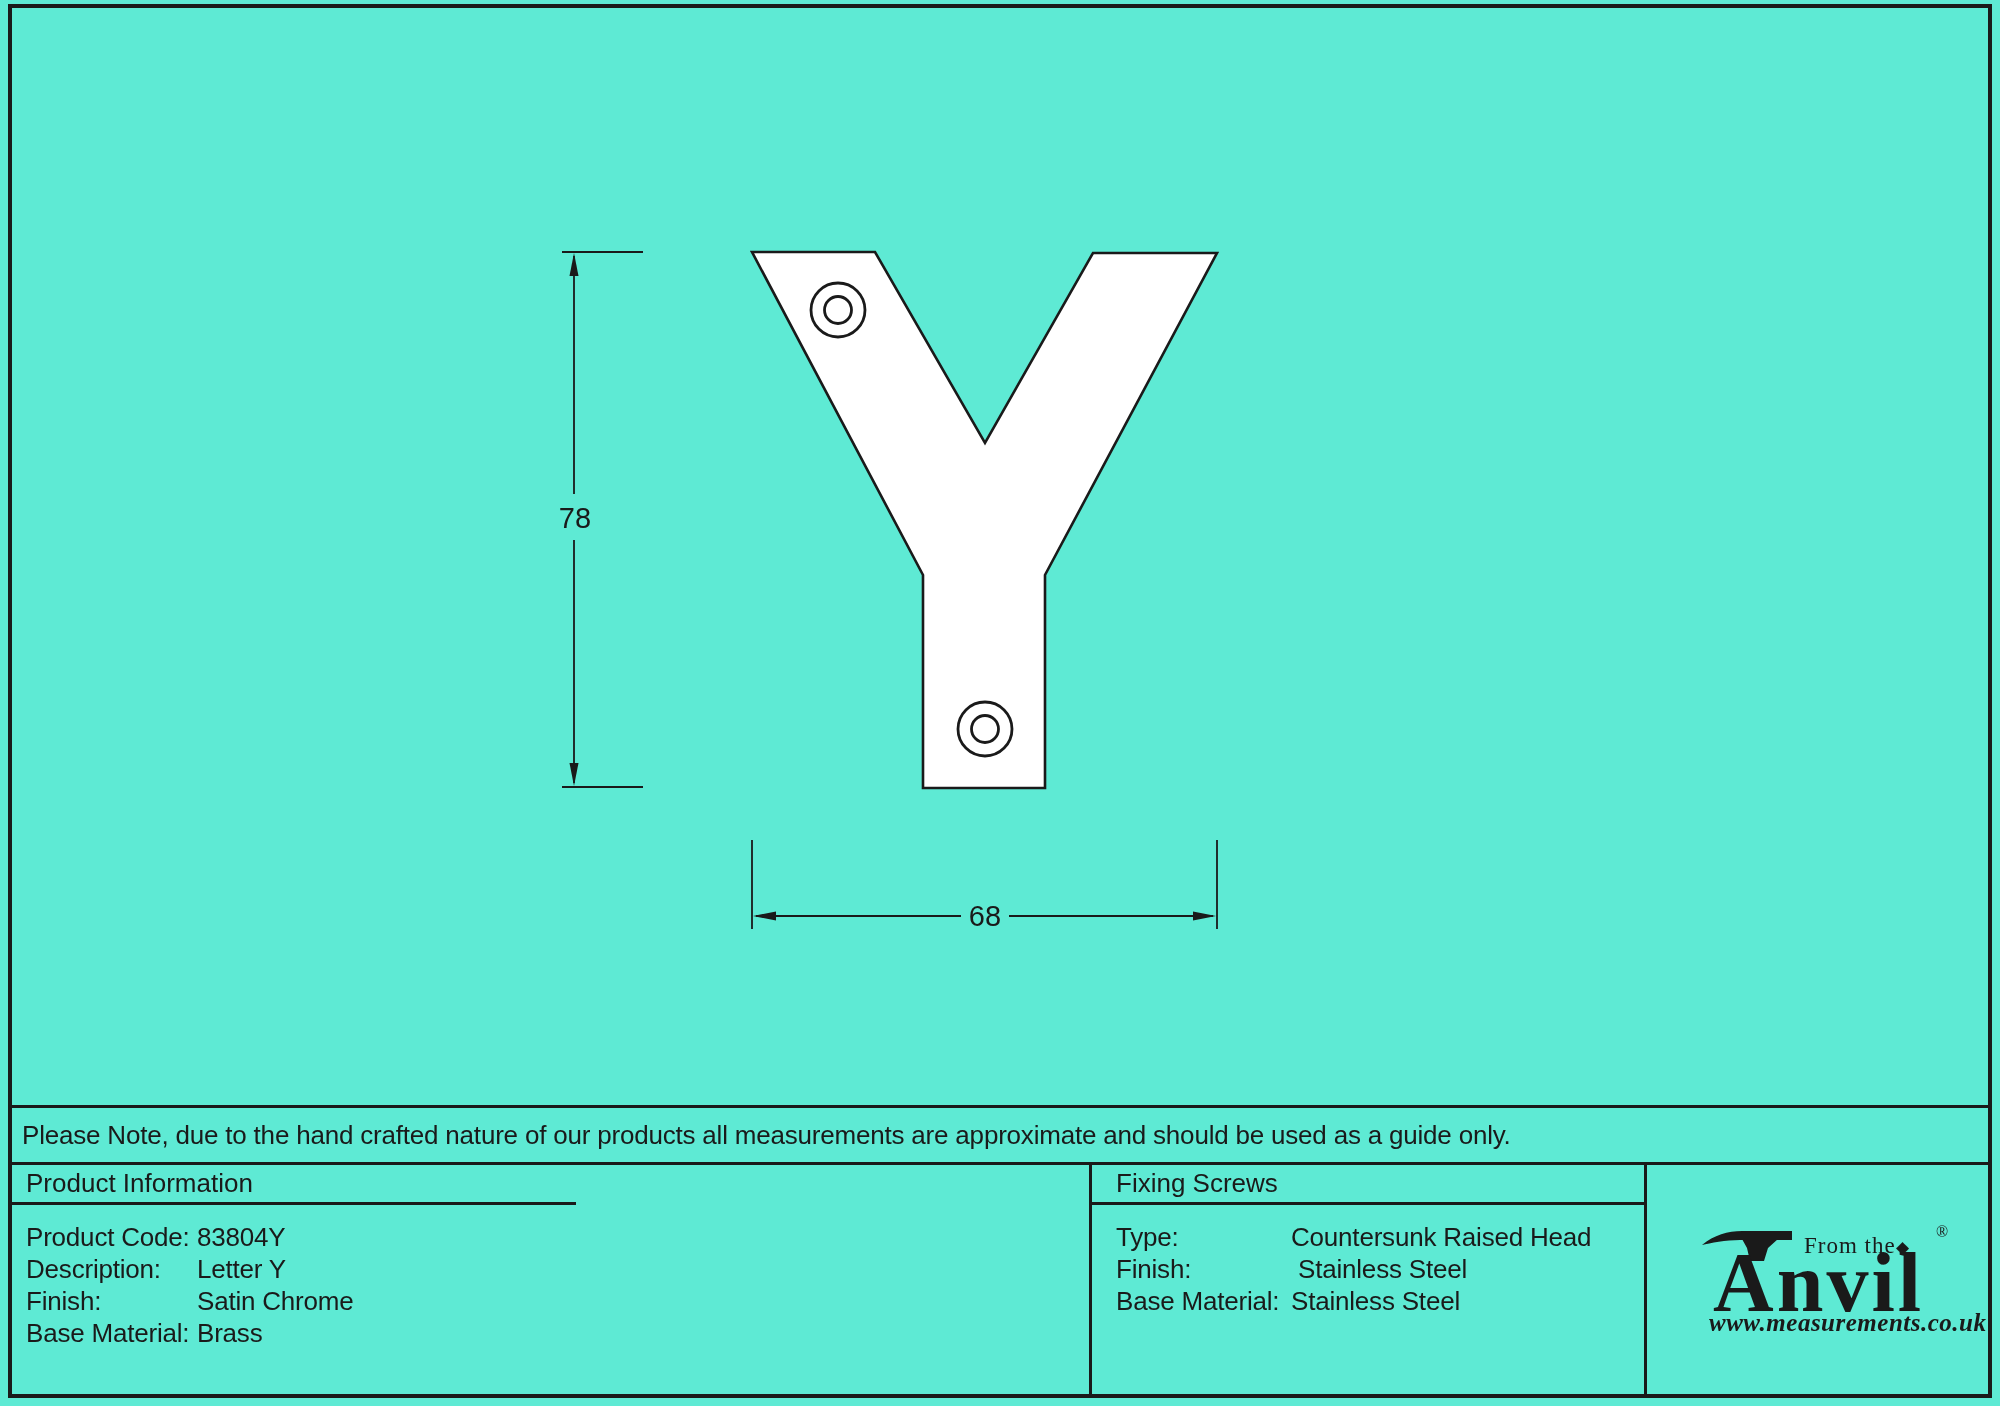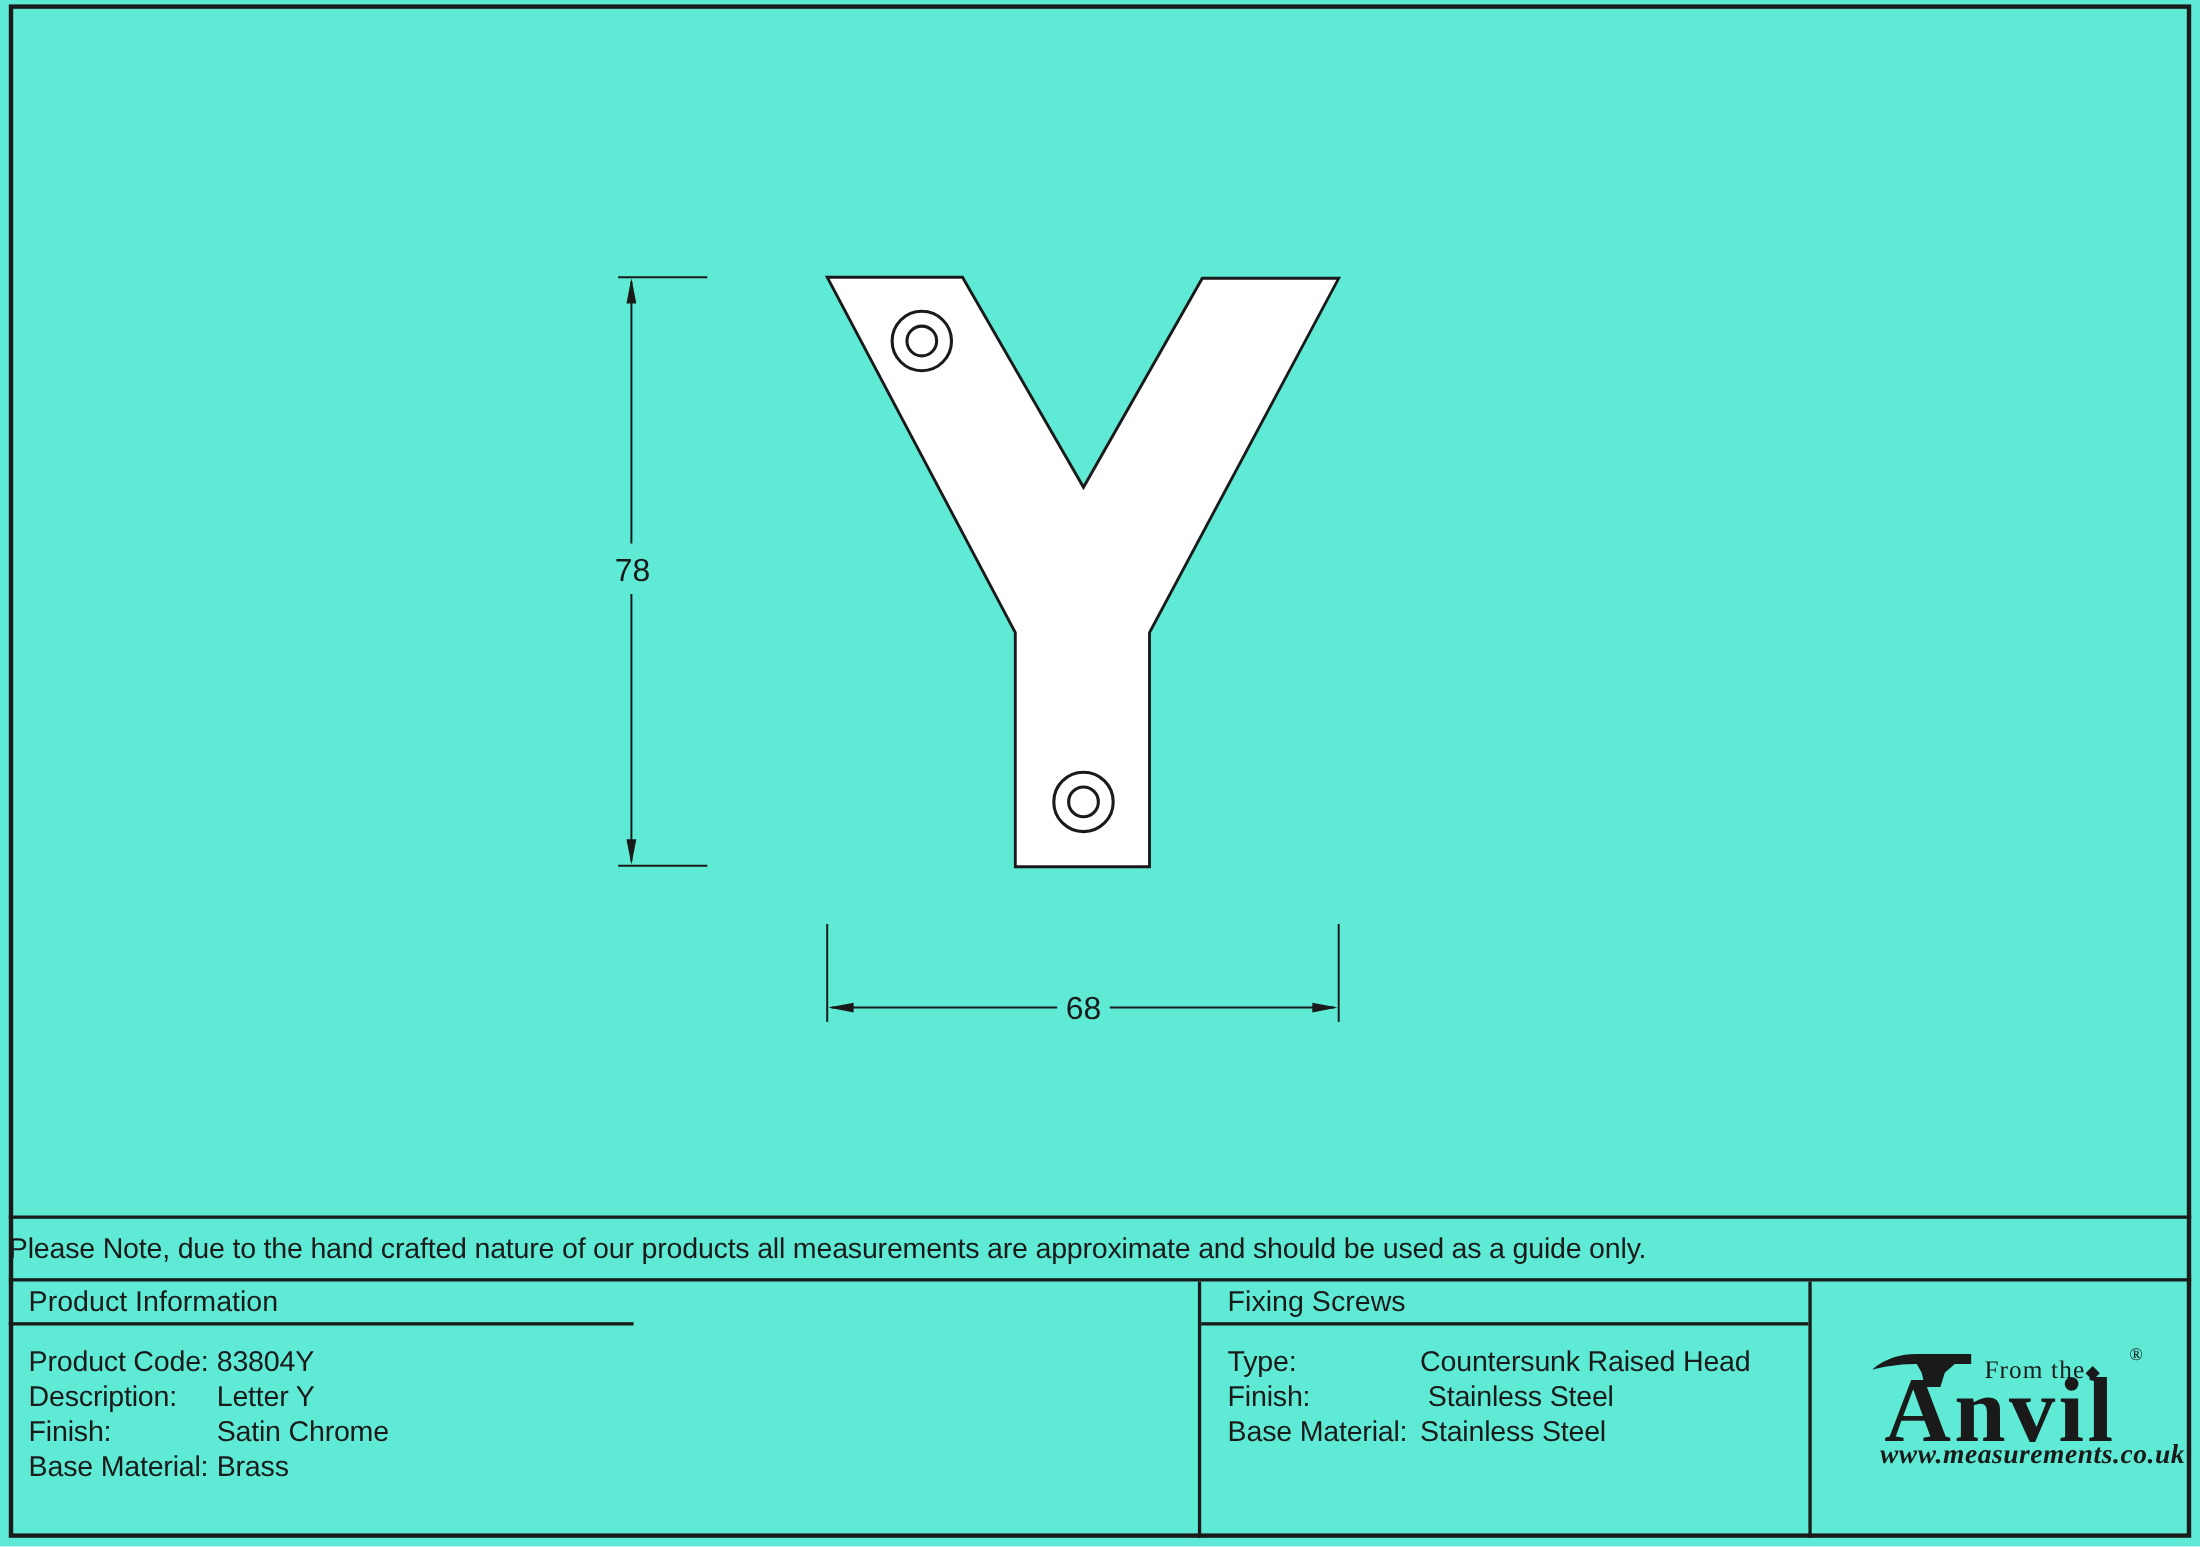--- a/index.html
+++ b/index.html
@@ -5,21 +5,21 @@
   html,body{margin:0;padding:0;background:#fff;}
   .sheet{position:relative;width:2000px;height:1406px;background:#5eead4;overflow:hidden;
          font-family:"Liberation Sans",sans-serif;color:#1a1a1a;}
   .page-border{position:absolute;left:8px;top:4px;width:1984px;height:1394px;
                border:4px solid #1a1a1a;box-sizing:border-box;}
   .drawing-svg{position:absolute;left:0;top:0;}
 
   
   .note-row{position:absolute;left:8px;top:1105px;width:1984px;height:60px;box-sizing:border-box;
             border-top:3px solid #1a1a1a;border-bottom:3px solid #1a1a1a;
-            display:flex;align-items:center;font-size:26px;letter-spacing:-0.2px;}
+            display:flex;align-items:center;padding-left:14px;font-size:26px;letter-spacing:-0.2px;}
 
   
   .cols{position:absolute;left:8px;top:1165px;width:1984px;height:233px;}
   .col{position:absolute;top:0;height:233px;box-sizing:border-box;}
   .col-b{border-left:3px solid #1a1a1a;}
   .col1{left:0;width:568px;}
   .col2{left:561px;width:520px;}
   .col3{left:1081px;width:555px;}
   .col4{left:1636px;width:296px;position:relative;}
   .cell-header{height:40px;box-sizing:border-box;border-bottom:3px solid #1a1a1a;

